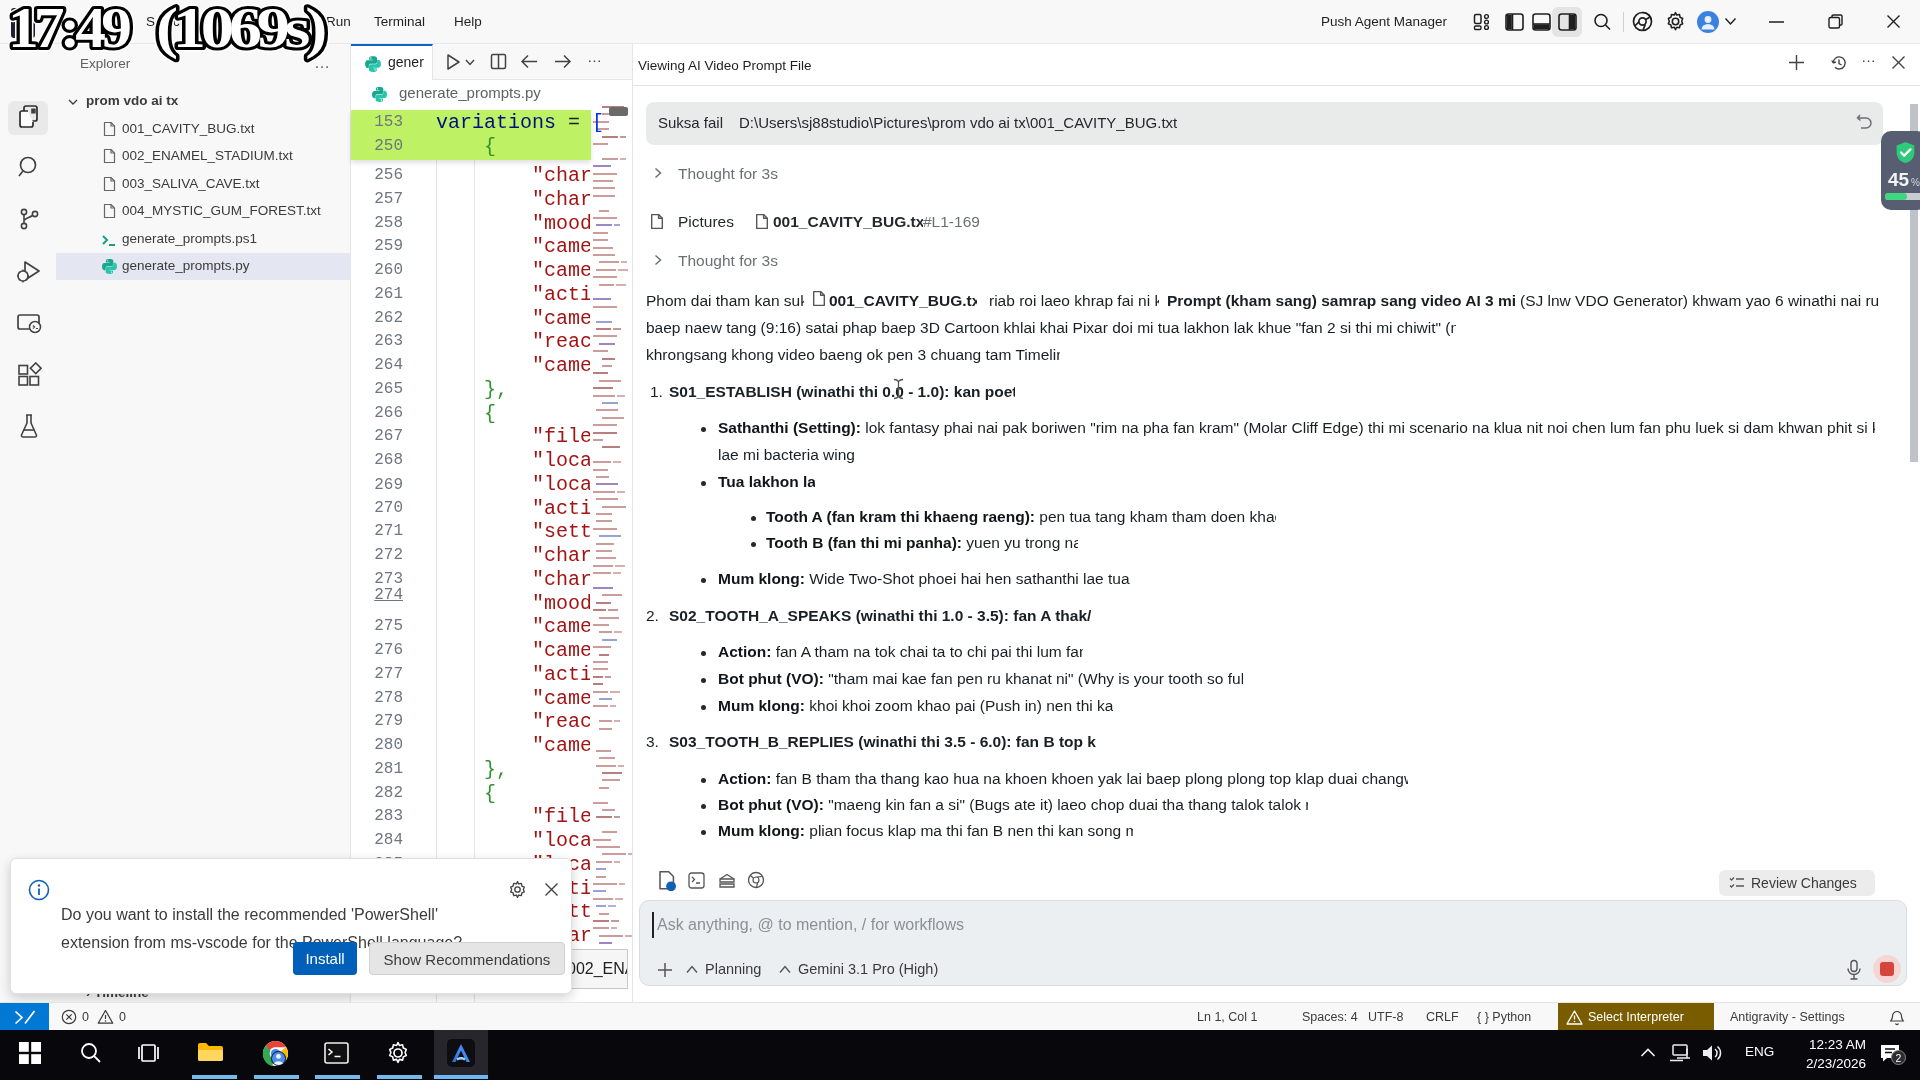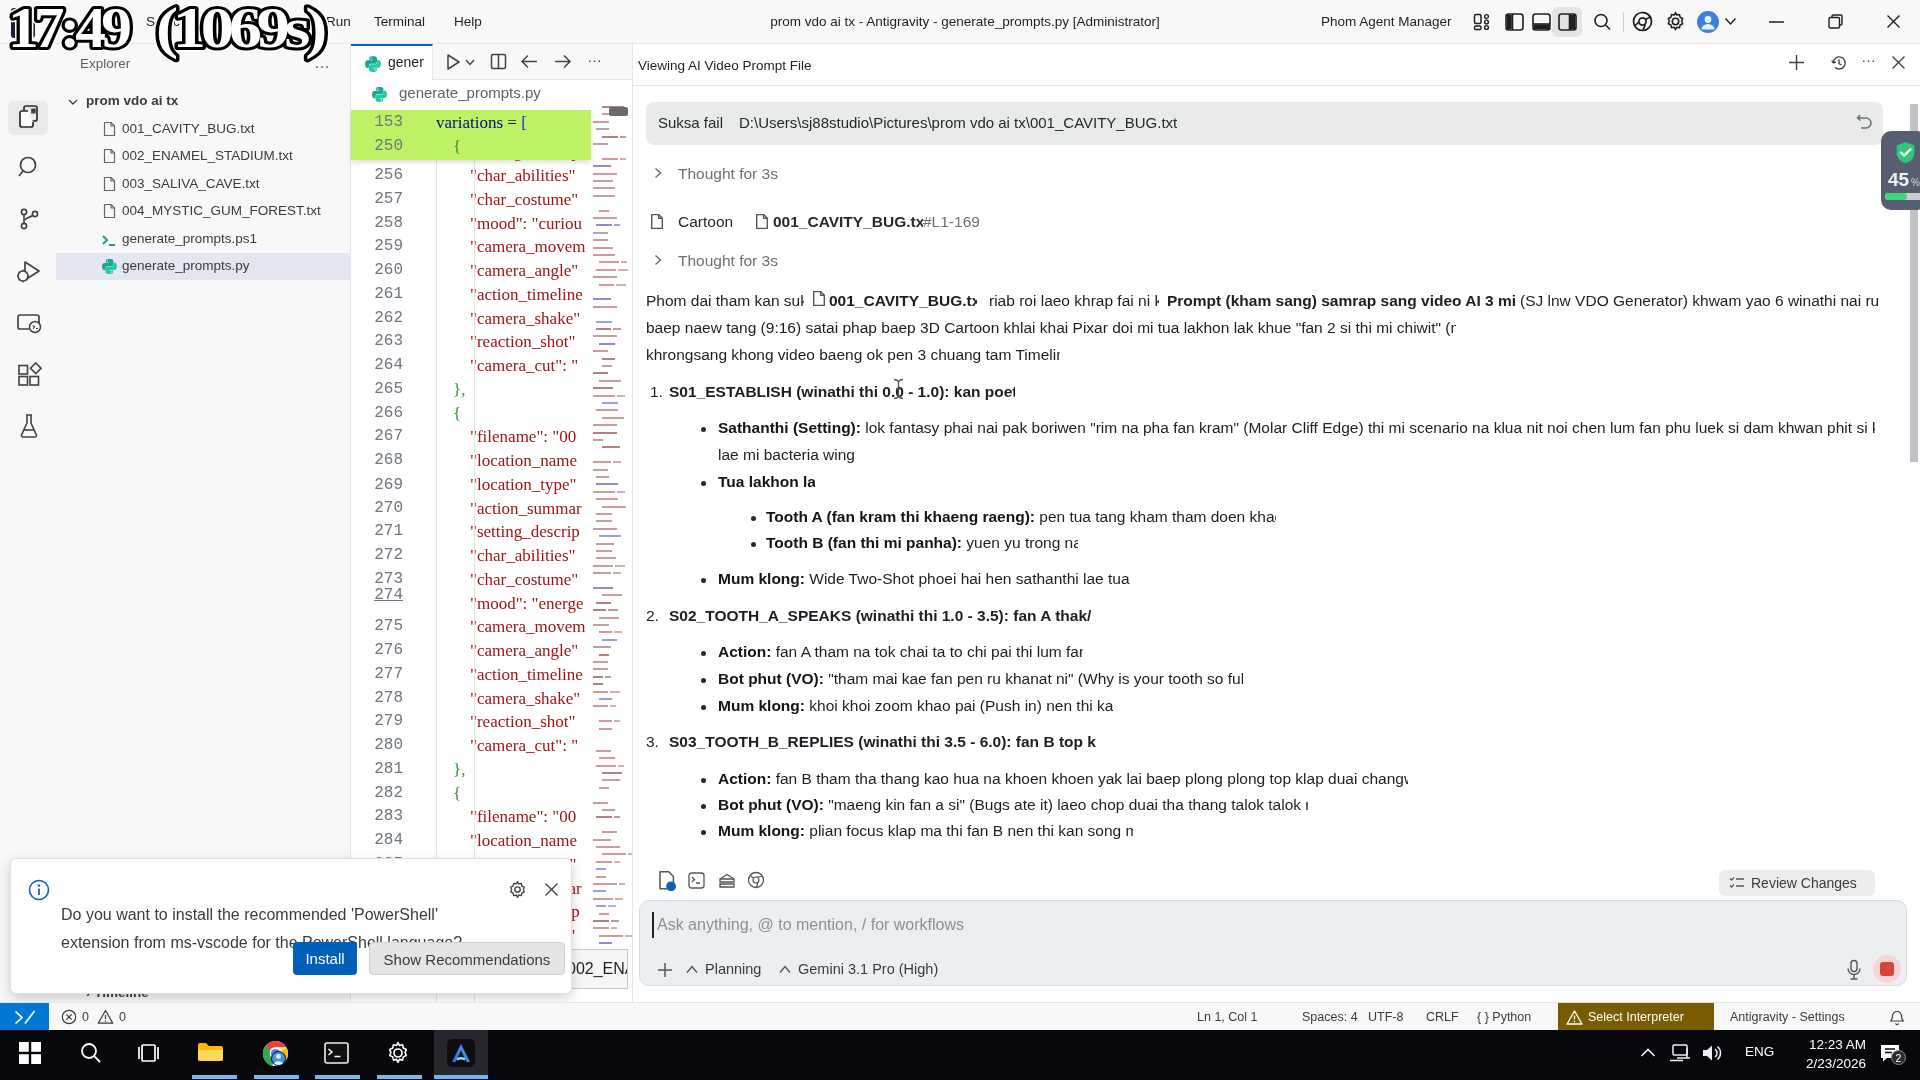--- a/index.html
+++ b/index.html
@@ -14,21 +14,21 @@
 
 #activitybar { left:0; top:44px; width:56px; height:959px; background:#f8f8f8; }
 
 #sidebar { left:56px; top:44px; width:295px; height:959px; background:#f8f8f8; border-right:1px solid #e5e5e5; }
 .treerow { position:absolute; left:0; width:294px; height:27px; font-size:13.5px; color:#3b3b3b; }
 
 
 #editor { left:351px; top:44px; width:281px; height:959px; background:#fff; }
 #tabstrip { position:absolute; left:0; top:0; width:281px; height:36px; background:#f8f8f8; border-bottom:1px solid #e5e5e5; }
 #tab1 { position:absolute; left:0; top:0; width:82px; height:36px; background:#ffffff; border-top:2px solid #0f62c6; border-right:1px solid #e5e5e5; overflow:hidden; }
-.cl { position:absolute; white-space:pre; font-family:Liberation Serif, serif; font-size:17px; line-height:23.75px; height:23.75px; }
+.cl { position:absolute; white-space:pre; font-family:Liberation Mono, monospace; font-size:20px; line-height:23.75px; height:23.75px; }
 .lnum { position:absolute; width:42px; text-align:right; color:#6e7681; font-family:"Liberation Mono",monospace; font-size:16px; line-height:23.75px; }
 .str { color:#a31515; }
 .grn { color:#098658; }
 
 #panel { left:632px; top:44px; width:1288px; height:959px; background:#fff; border-left:1px solid #e5e5e5; }
 .chatline { position:absolute; white-space:nowrap; font-size:15.5px; color:#1a1f24; }
 .chatline b { font-weight:bold; color:#111519; }
 .gray { color:#6b7075; }
 .bullet { position:absolute; width:5px; height:5px; border-radius:50%; background:#24292e; }
 
@@ -53,22 +53,21 @@
     </svg>
 
   <div class="menuitem" style="left:57px">File</div>
   <div class="menuitem" style="left:104px">Edit</div>
   <div class="menuitem" style="left:146px">Selection</div>
   <div class="menuitem" style="left:218px">View</div>
   <div class="menuitem" style="left:272px">Go</div>
   <div class="menuitem" style="left:326px">Run</div>
   <div class="menuitem" style="left:374px">Terminal</div>
   <div class="menuitem" style="left:454px">Help</div>
-  <div id="wintitle">prom vdo ai tx - Antigravity - generate_prompts.py [Administrator]</div>
-  <div class="menuitem" style="left:1321px">Phom Agent Manager</div>
+  <div class="menuitem" style="left:1321px">Push Agent Manager</div>
   <svg style="position:absolute;left:1473px;top:13px;" width="18" height="18" viewBox="0 0 18 18">
       <rect x="1.5" y="1.5" width="6.5" height="9" rx="1.5" fill="none" stroke="#1f1f1f" stroke-width="1.5"></rect>
       <rect x="1.5" y="13" width="6.5" height="3.5" rx="1.2" fill="none" stroke="#1f1f1f" stroke-width="1.4"></rect>
       <circle cx="13.5" cy="3.5" r="1.9" fill="none" stroke="#1f1f1f" stroke-width="1.4"></circle>
       <circle cx="13.5" cy="9" r="1.9" fill="none" stroke="#1f1f1f" stroke-width="1.4"></circle>
       <circle cx="13.5" cy="14.5" r="1.9" fill="none" stroke="#1f1f1f" stroke-width="1.4"></circle>
     </svg>
   <svg style="position:absolute;left:1505px;top:13px;" width="19" height="18" viewBox="0 0 19 18">
       <rect x="1" y="1" width="17" height="16" rx="2.5" fill="none" stroke="#1f1f1f" stroke-width="1.6"></rect>
       <path d="M7.5 1 V17" stroke="#1f1f1f" stroke-width="1.6"></path>
@@ -493,21 +492,21 @@
         <path d="M5 3 L2.5 6 L5.5 8.5 M2.8 6 H11 a5 5 0 0 1 0 10 H6" fill="none" stroke="#6b7075" stroke-width="1.5"></path>
       </svg>
       <svg style="position:absolute;left:20px;top:81px;" width="10" height="12" viewBox="0 0 10 12">
         <path d="M2.5 1.5 L7.5 6 L2.5 10.5" fill="none" stroke="#6b7075" stroke-width="1.5"></path>
       </svg>
       <div class="chatline gray" style="left:45px;top:79px;">Thought for 3s</div>
       <svg style="position:absolute;left:17px;top:127px;" width="14" height="17" viewBox="0 0 13 16">
         <path d="M1.5 1.5 H8 L11.5 5 V14.5 H1.5 Z" fill="none" stroke="#555" stroke-width="1.3" stroke-linejoin="round"></path>
         <path d="M8 1.5 V5 H11.5" fill="none" stroke="#555" stroke-width="1.3" stroke-linejoin="round"></path>
       </svg>
-      <div class="chatline" style="left:45px;top:127px;color:#24292e;">Cartoon</div>
+      <div class="chatline" style="left:45px;top:127px;color:#24292e;">Pictures</div>
       <svg style="position:absolute;left:122px;top:127px;" width="14" height="17" viewBox="0 0 13 16">
         <path d="M1.5 1.5 H8 L11.5 5 V14.5 H1.5 Z" fill="none" stroke="#555" stroke-width="1.3" stroke-linejoin="round"></path>
         <path d="M8 1.5 V5 H11.5" fill="none" stroke="#555" stroke-width="1.3" stroke-linejoin="round"></path>
       </svg>
       <div class="chatline" style="left:140px;top:127px;font-weight:bold;color:#24292e;width:150px;overflow:hidden;">001_CAVITY_BUG.txt</div>
       <div class="chatline gray" style="left:290px;top:127px;">#L1-169</div>
       <svg style="position:absolute;left:20px;top:168px;" width="10" height="12" viewBox="0 0 10 12">
         <path d="M2.5 1.5 L7.5 6 L2.5 10.5" fill="none" stroke="#6b7075" stroke-width="1.5"></path>
       </svg>
       <div class="chatline gray" style="left:45px;top:166px;">Thought for 3s</div>

